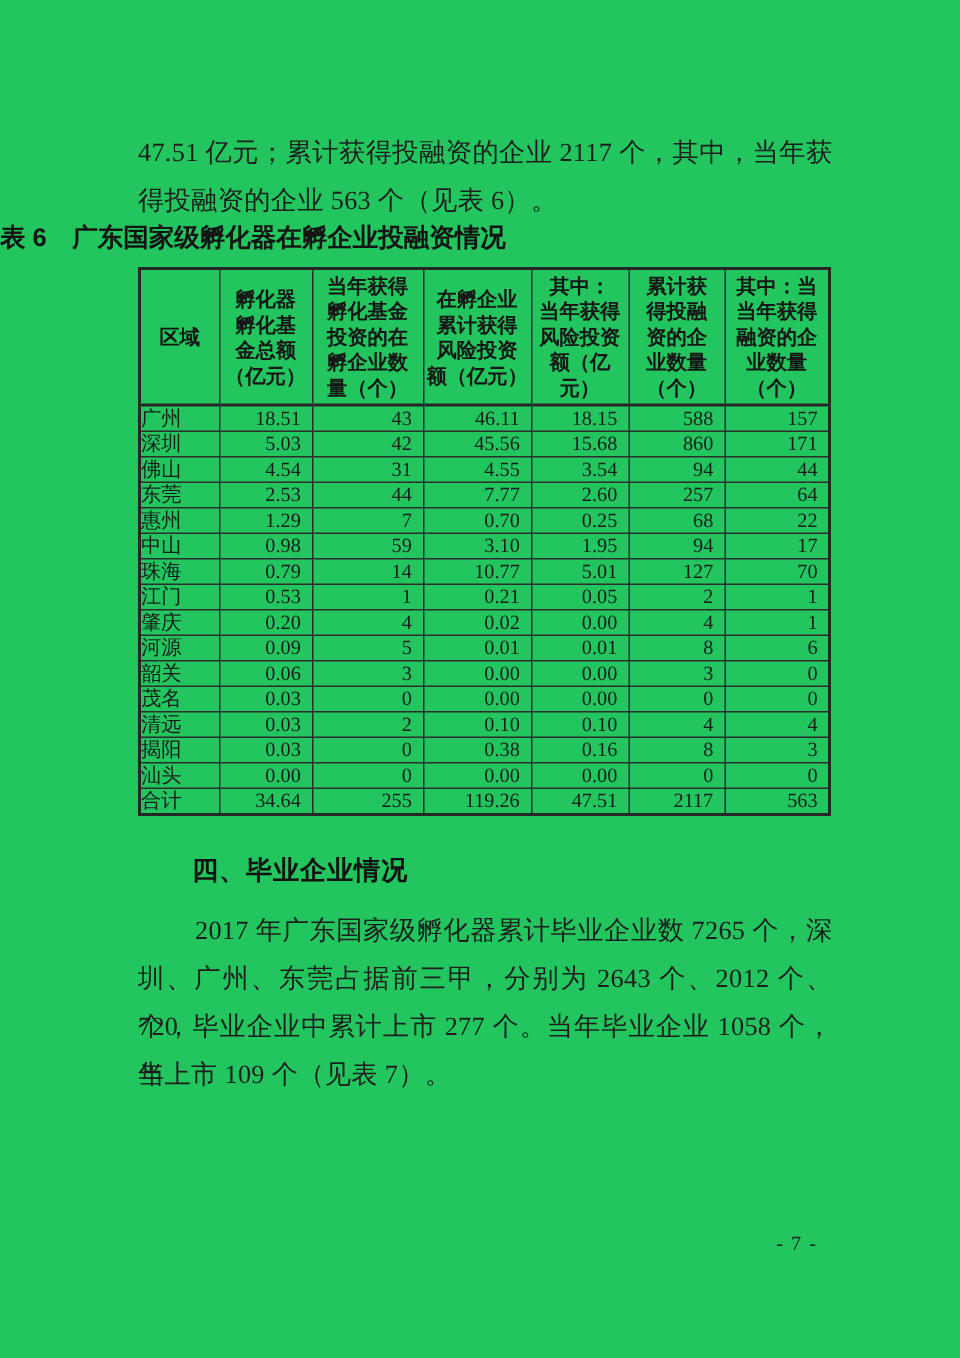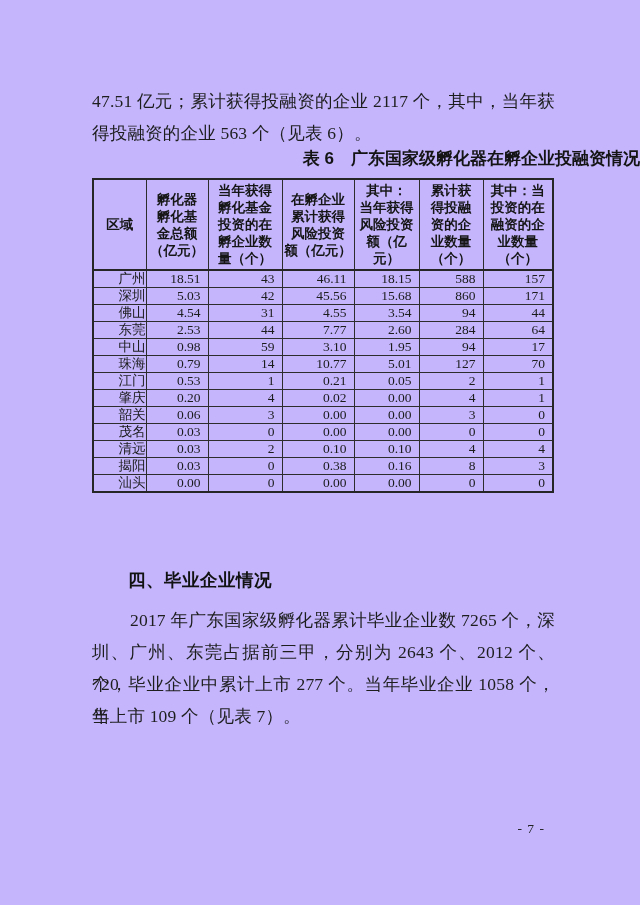--- a/index.html
+++ b/index.html
@@ -6,21 +6,21 @@
   body {
     width: 640px; height: 905px;
     background: #ffffff;
     position: relative;
     font-family: "Liberation Serif", "DejaVu Serif", serif;
     color: #1e1e1e;
     overflow: hidden;
   }
   .page {
     position: absolute; inset: 0;
-    background: #c4b5fd;
+    background: #22c55e;
   }
   
   .para { position: absolute; left: 92px; width: 463px; }
   .para1 { top: 85px; }
   .para2 { top: 604px; }
   .tline {
     font-size: 17.5px;
     line-height: 32px;
     height: 32px;
     white-space: nowrap;
@@ -28,21 +28,21 @@
   }
   .tline.j {
     white-space: normal;
     text-align: justify;
     text-align-last: justify;
   }
   .tline.indent { padding-left: 38px; }
   
   .table-title {
     position: absolute; left: 0; top: 147px; width: 640px;
-    text-align: right;
+    text-align: left;
     font-family: "Liberation Sans", "DejaVu Sans", sans-serif;
     font-weight: bold;
     font-size: 17px;
     color: #141414;
   }
   
   table.invest {
     position: absolute; left: 92px; top: 178px;
     width: 460px;
     border-collapse: collapse;
@@ -65,21 +65,21 @@
     padding: 2px 1px;
     border-bottom: 2px solid #262626;
   }
   table.invest tbody td {
     font-size: 13.5px;
     line-height: 16px;
     height: 16px;
     padding: 0;
     color: #1c1c1c;
   }
-  table.invest tbody td.region { text-align: right; }
+  table.invest tbody td.region { text-align: left; }
   table.invest tbody td.num { text-align: right; padding-right: 7px; }
   
   .section-heading {
     position: absolute; left: 128px; top: 568px;
     font-family: "Liberation Sans", "DejaVu Sans", sans-serif;
     font-weight: bold;
     font-size: 17.5px;
     color: #121212;
     letter-spacing: 0.5px;
   }
@@ -133,21 +133,21 @@
           <th>其中：
 当年获得
 风险投资
 额（亿元）</th>
           <th>累计获
 得投融
 资的企
 业数量
 （个）</th>
           <th>其中：当
-投资的在
+当年获得
 融资的企
 业数量
 （个）</th>
         </tr>
     </thead>
     <tbody id="body-rows">
         <tr>
           <td class="region">广州</td>
           <td class="num">18.51</td>
           <td class="num">43</td>
@@ -173,22 +173,31 @@
           <td class="num">3.54</td>
           <td class="num">94</td>
           <td class="num">44</td>
         </tr>
         <tr>
           <td class="region">东莞</td>
           <td class="num">2.53</td>
           <td class="num">44</td>
           <td class="num">7.77</td>
           <td class="num">2.60</td>
-          <td class="num">284</td>
+          <td class="num">257</td>
           <td class="num">64</td>
+        </tr>
+        <tr>
+          <td class="region">惠州</td>
+          <td class="num">1.29</td>
+          <td class="num">7</td>
+          <td class="num">0.70</td>
+          <td class="num">0.25</td>
+          <td class="num">68</td>
+          <td class="num">22</td>
         </tr>
         <tr>
           <td class="region">中山</td>
           <td class="num">0.98</td>
           <td class="num">59</td>
           <td class="num">3.10</td>
           <td class="num">1.95</td>
           <td class="num">94</td>
           <td class="num">17</td>
         </tr>
@@ -213,20 +222,29 @@
         <tr>
           <td class="region">肇庆</td>
           <td class="num">0.20</td>
           <td class="num">4</td>
           <td class="num">0.02</td>
           <td class="num">0.00</td>
           <td class="num">4</td>
           <td class="num">1</td>
         </tr>
         <tr>
+          <td class="region">河源</td>
+          <td class="num">0.09</td>
+          <td class="num">5</td>
+          <td class="num">0.01</td>
+          <td class="num">0.01</td>
+          <td class="num">8</td>
+          <td class="num">6</td>
+        </tr>
+        <tr>
           <td class="region">韶关</td>
           <td class="num">0.06</td>
           <td class="num">3</td>
           <td class="num">0.00</td>
           <td class="num">0.00</td>
           <td class="num">3</td>
           <td class="num">0</td>
         </tr>
         <tr>
           <td class="region">茂名</td>
@@ -257,20 +275,29 @@
         </tr>
         <tr>
           <td class="region">汕头</td>
           <td class="num">0.00</td>
           <td class="num">0</td>
           <td class="num">0.00</td>
           <td class="num">0.00</td>
           <td class="num">0</td>
           <td class="num">0</td>
         </tr>
+        <tr>
+          <td class="region">合计</td>
+          <td class="num">34.64</td>
+          <td class="num">255</td>
+          <td class="num">119.26</td>
+          <td class="num">47.51</td>
+          <td class="num">2117</td>
+          <td class="num">563</td>
+        </tr>
       </tbody>
   </table>
 
   <div class="section-heading">四、毕业企业情况</div>
 
   <div class="para para2">
     <div class="tline j indent">2017 年广东国家级孵化器累计毕业企业数 7265 个，深</div>
     <div class="tline j">圳、广州、东莞占据前三甲，分别为 2643 个、2012 个、720</div>
     <div class="tline j">个，毕业企业中累计上市 277 个。当年毕业企业 1058 个，当</div>
     <div class="tline">年上市 109 个（见表 7）。</div>

